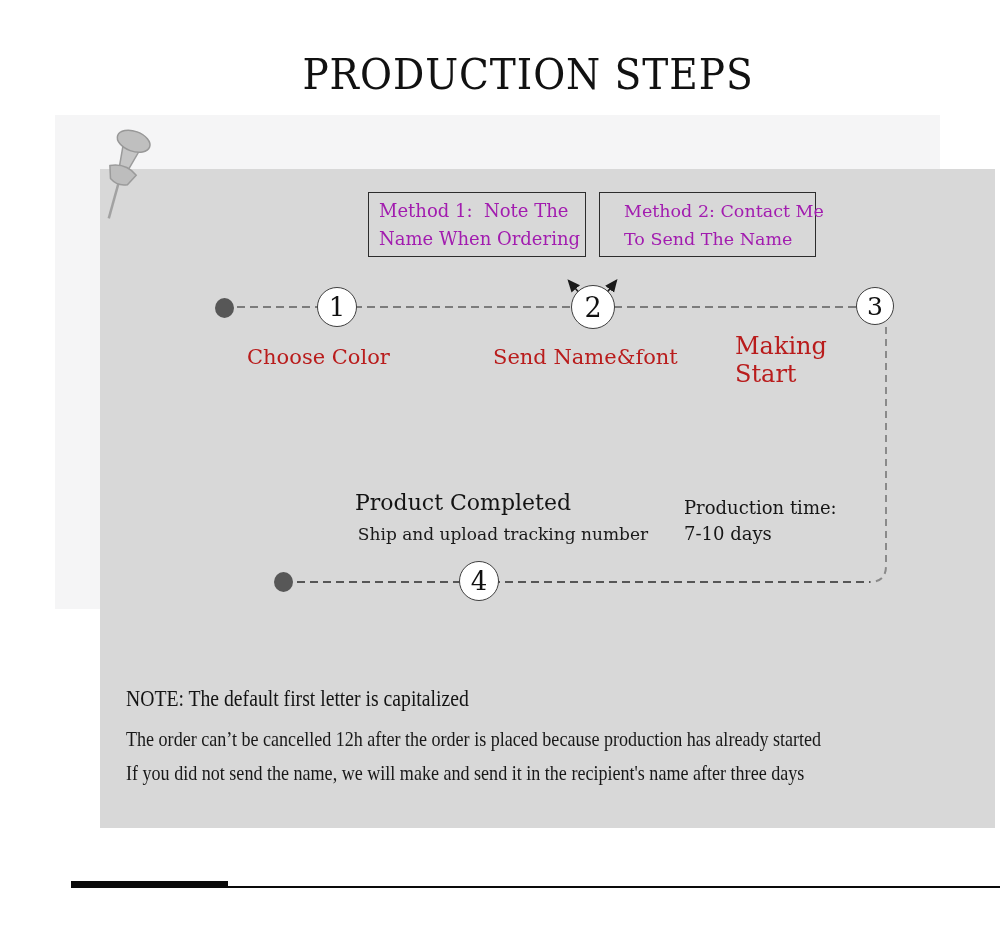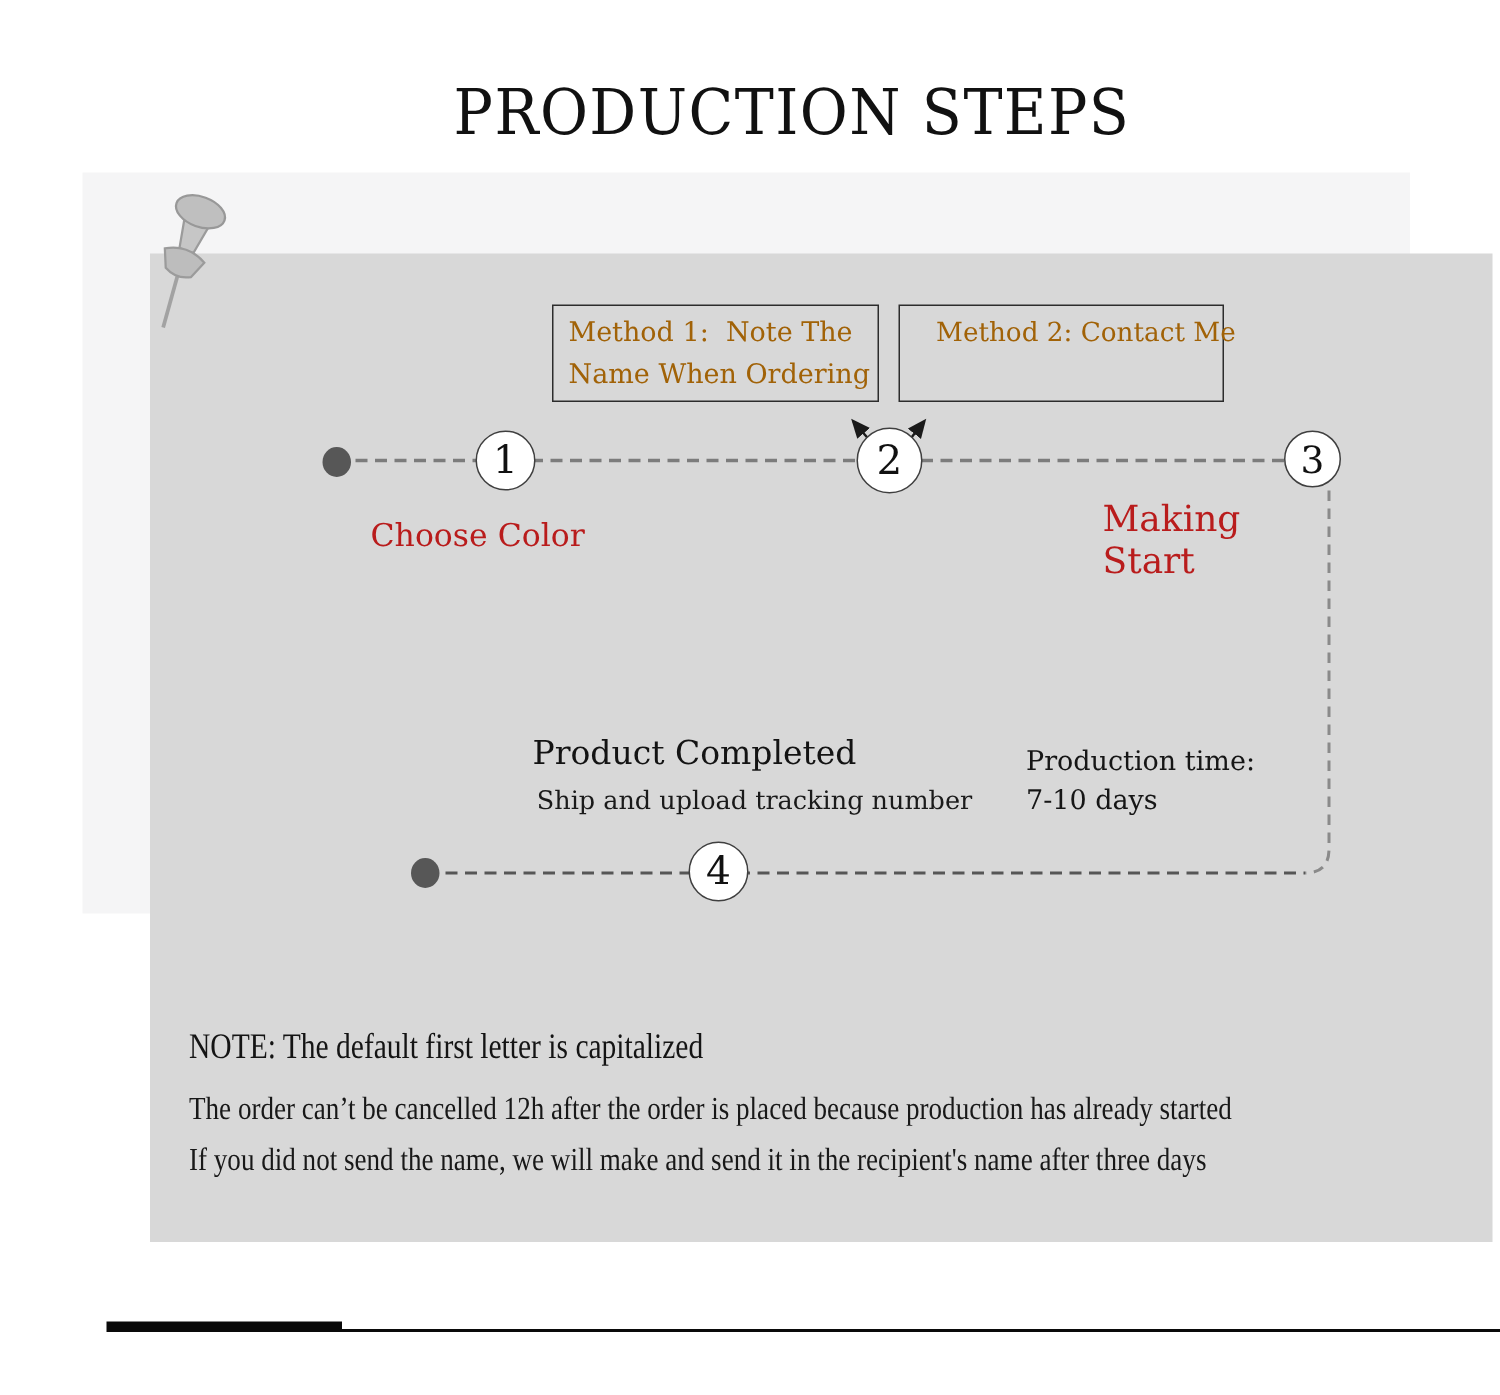--- a/index.html
+++ b/index.html
@@ -14,22 +14,22 @@
   }
 
   .back-panel { position:absolute; left:27px; top:115px; width:885px; height:494px; background:#f5f5f6; }
   .main-panel { position:absolute; left:72px; top:169px; width:895px; height:659px; background:#d8d8d8; }
 
   .overlay-svg { position:absolute; left:0; top:0; width:1000px; height:930px; pointer-events:none; }
 
   .pin { position:absolute; left:56px; top:124px; }
 
   .mbox {
-    position:absolute; top:203px; height:65px; border:1.5px solid #2c2c2c;
-    padding:4px 0 0 10px; font-size:18px; line-height:28px; color:#a16207;
+    position:absolute; top:192px; height:65px; border:1.5px solid #2c2c2c;
+    padding:4px 0 0 10px; font-size:18px; line-height:28px; color:#a21caf;
     font-family:"DejaVu Serif", serif;
   }
   .mbox .bline { white-space:pre; }
   .mbox1 { left:340px; width:218px; }
   .mbox2 { left:571px; width:217px; padding-left:24px; font-size:17.5px; }
 
   .dot { position:absolute; width:19px; height:20px; border-radius:50%; background:#575757; }
   .dot1 { left:187px; top:298px; }
   .dot2 { left:246px; top:572px; }
 
@@ -98,28 +98,30 @@
     <line x1="553" y1="295" x2="541" y2="281" stroke="#1a1a1a" stroke-width="1.6" marker-end="url(#ah)"></line>
     <line x1="577" y1="295" x2="588" y2="281" stroke="#1a1a1a" stroke-width="1.6" marker-end="url(#ah)"></line>
   </svg>
 
   <div class="mbox mbox1">
     <div class="bline">Method 1:  Note The</div>
     <div class="bline">Name When Ordering</div>
   </div>
   <div class="mbox mbox2">
     <div class="bline">Method 2: Contact Me</div>
+    <div class="bline">To Send The Name</div>
   </div>
 
   <div class="dot dot1"></div>
   <div class="circle c1">1</div>
   <div class="circle c2">2</div>
   <div class="circle c3">3</div>
 
   <div class="step-label lbl1">Choose Color</div>
+  <div class="step-label lbl2">Send Name&amp;font</div>
   <div class="step-label lbl3">
     <div>Making</div>
     <div>Start</div>
   </div>
 
   <div class="completed-title">Product Completed</div>
   <div class="completed-sub">Ship and upload tracking number</div>
   <div class="prod-time">
     <div>Production time:</div>
     <div>7-10 days</div>

